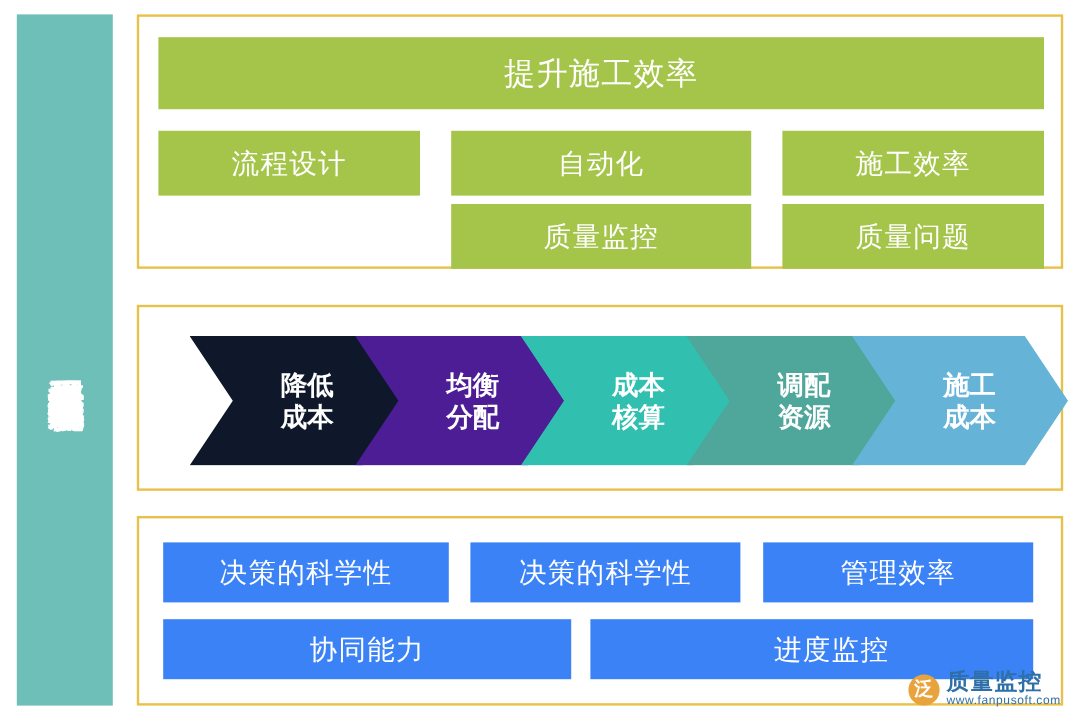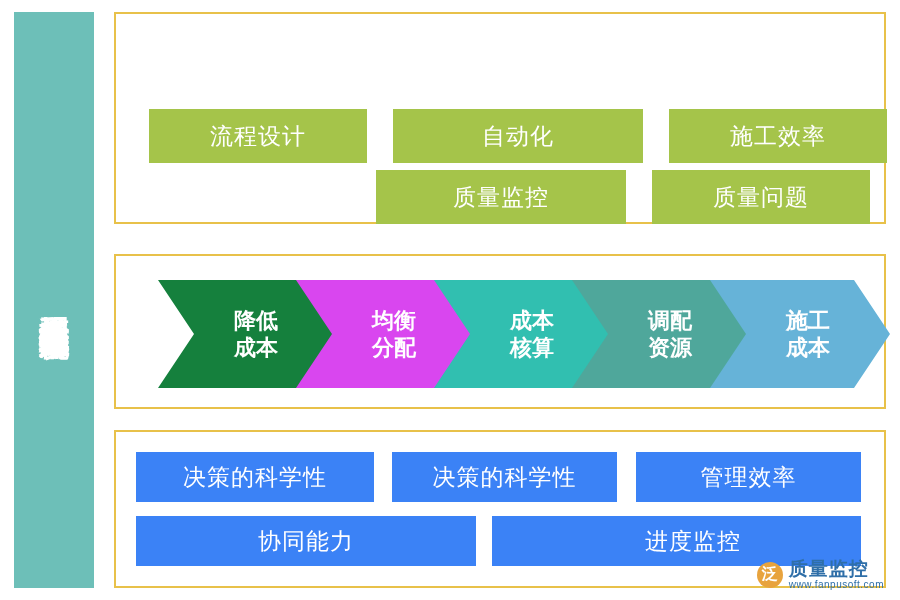--- a/index.html
+++ b/index.html
@@ -58,21 +58,21 @@
     background: #a5c44a;
     color: #ffffff;
     display: flex;
     align-items: center;
     justify-content: center;
     font-size: 23px;
     letter-spacing: 1px;
     box-sizing: border-box;
   }
   #g-head { left: 16px; top: 17px; width: 738px; height: 60px; font-size: 26px; }
-  .g-row1 { top: 95px; height: 54px; margin-left: 17px; }
+  .g-row1 { top: 95px; height: 54px; }
   .g-row2 { top: 156px; height: 54px; }
   .g-c1 { left: 16px;  width: 218px; }
   .g-c2 { left: 260px; width: 250px; }
   .g-c3 { left: 536px; width: 218px; }
 
   
   .chev {
     position: absolute;
     top: 24px;
     height: 108px;
@@ -81,22 +81,22 @@
     align-items: center;
     justify-content: center;
     text-align: center;
     font-size: 22px;
     line-height: 1.25;
     font-weight: bold;
     clip-path: polygon(0% 0%, 80% 0%, 100% 50%, 80% 100%, 0% 100%, 20% 50%);
     box-sizing: border-box;
   }
   .chev span { display: block; padding-left: 8px; }
-  #chev0 { left: 42px;  width: 180px; background: #15803d; }
-  #chev1 { left: 180px; width: 180px; background: #d946ef; }
+  #chev0 { left: 42px;  width: 180px; background: #0f172a; }
+  #chev1 { left: 180px; width: 180px; background: #4c1d95; }
   #chev2 { left: 318px; width: 180px; background: #31bfb0; }
   #chev3 { left: 456px; width: 180px; background: #4fa79b; }
   #chev4 { left: 594px; width: 180px; background: #66b3d8; }
 
   
   .blue {
     position: absolute;
     background: #3b82f6;
     color: #ffffff;
     display: flex;
@@ -158,20 +158,21 @@
 </head>
 <body>
 
 <div id="canvas">
 
   <div id="title-bar">
     <div id="title-text">模具工程行业施工流程管理系统作用</div>
   </div>
 
   <div class="panel" id="panel-top">
+    <div class="green" id="g-head">提升施工效率</div>
 
     <div class="green g-row1 g-c1">流程设计</div>
     <div class="green g-row1 g-c2">自动化</div>
     <div class="green g-row1 g-c3">施工效率</div>
 
     <div class="green g-row2 g-c2">质量监控</div>
     <div class="green g-row2 g-c3">质量问题</div>
   </div>
 
   <div class="panel" id="panel-middle">

